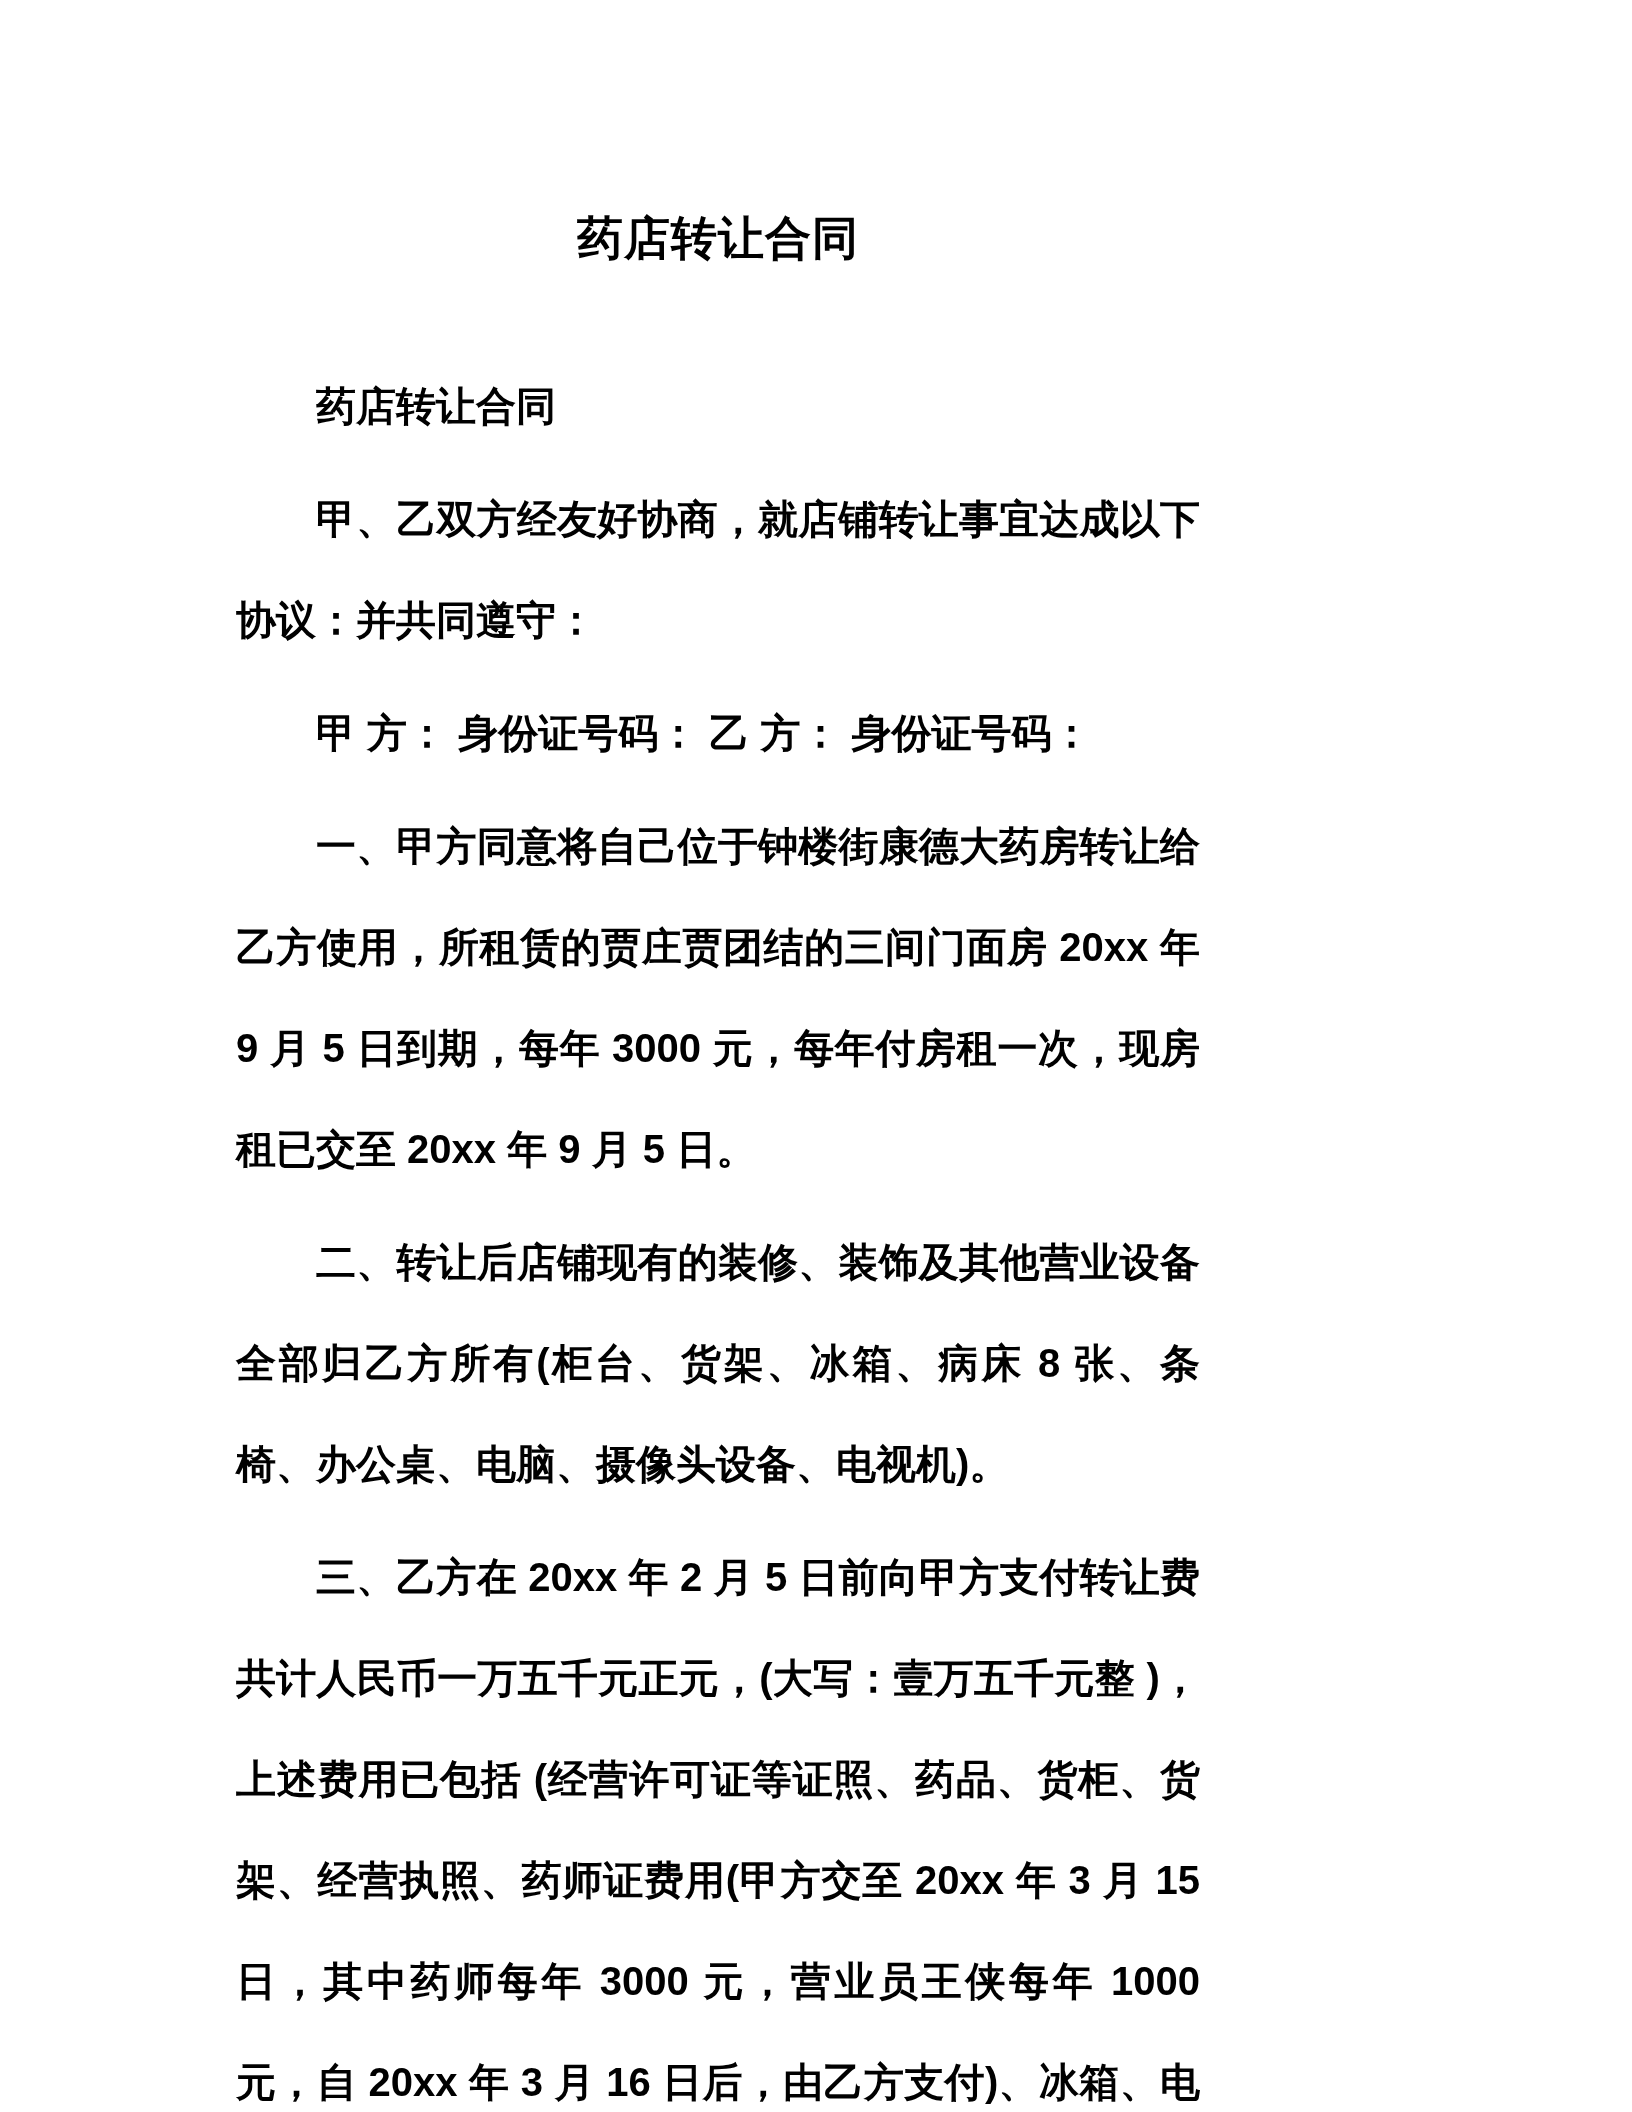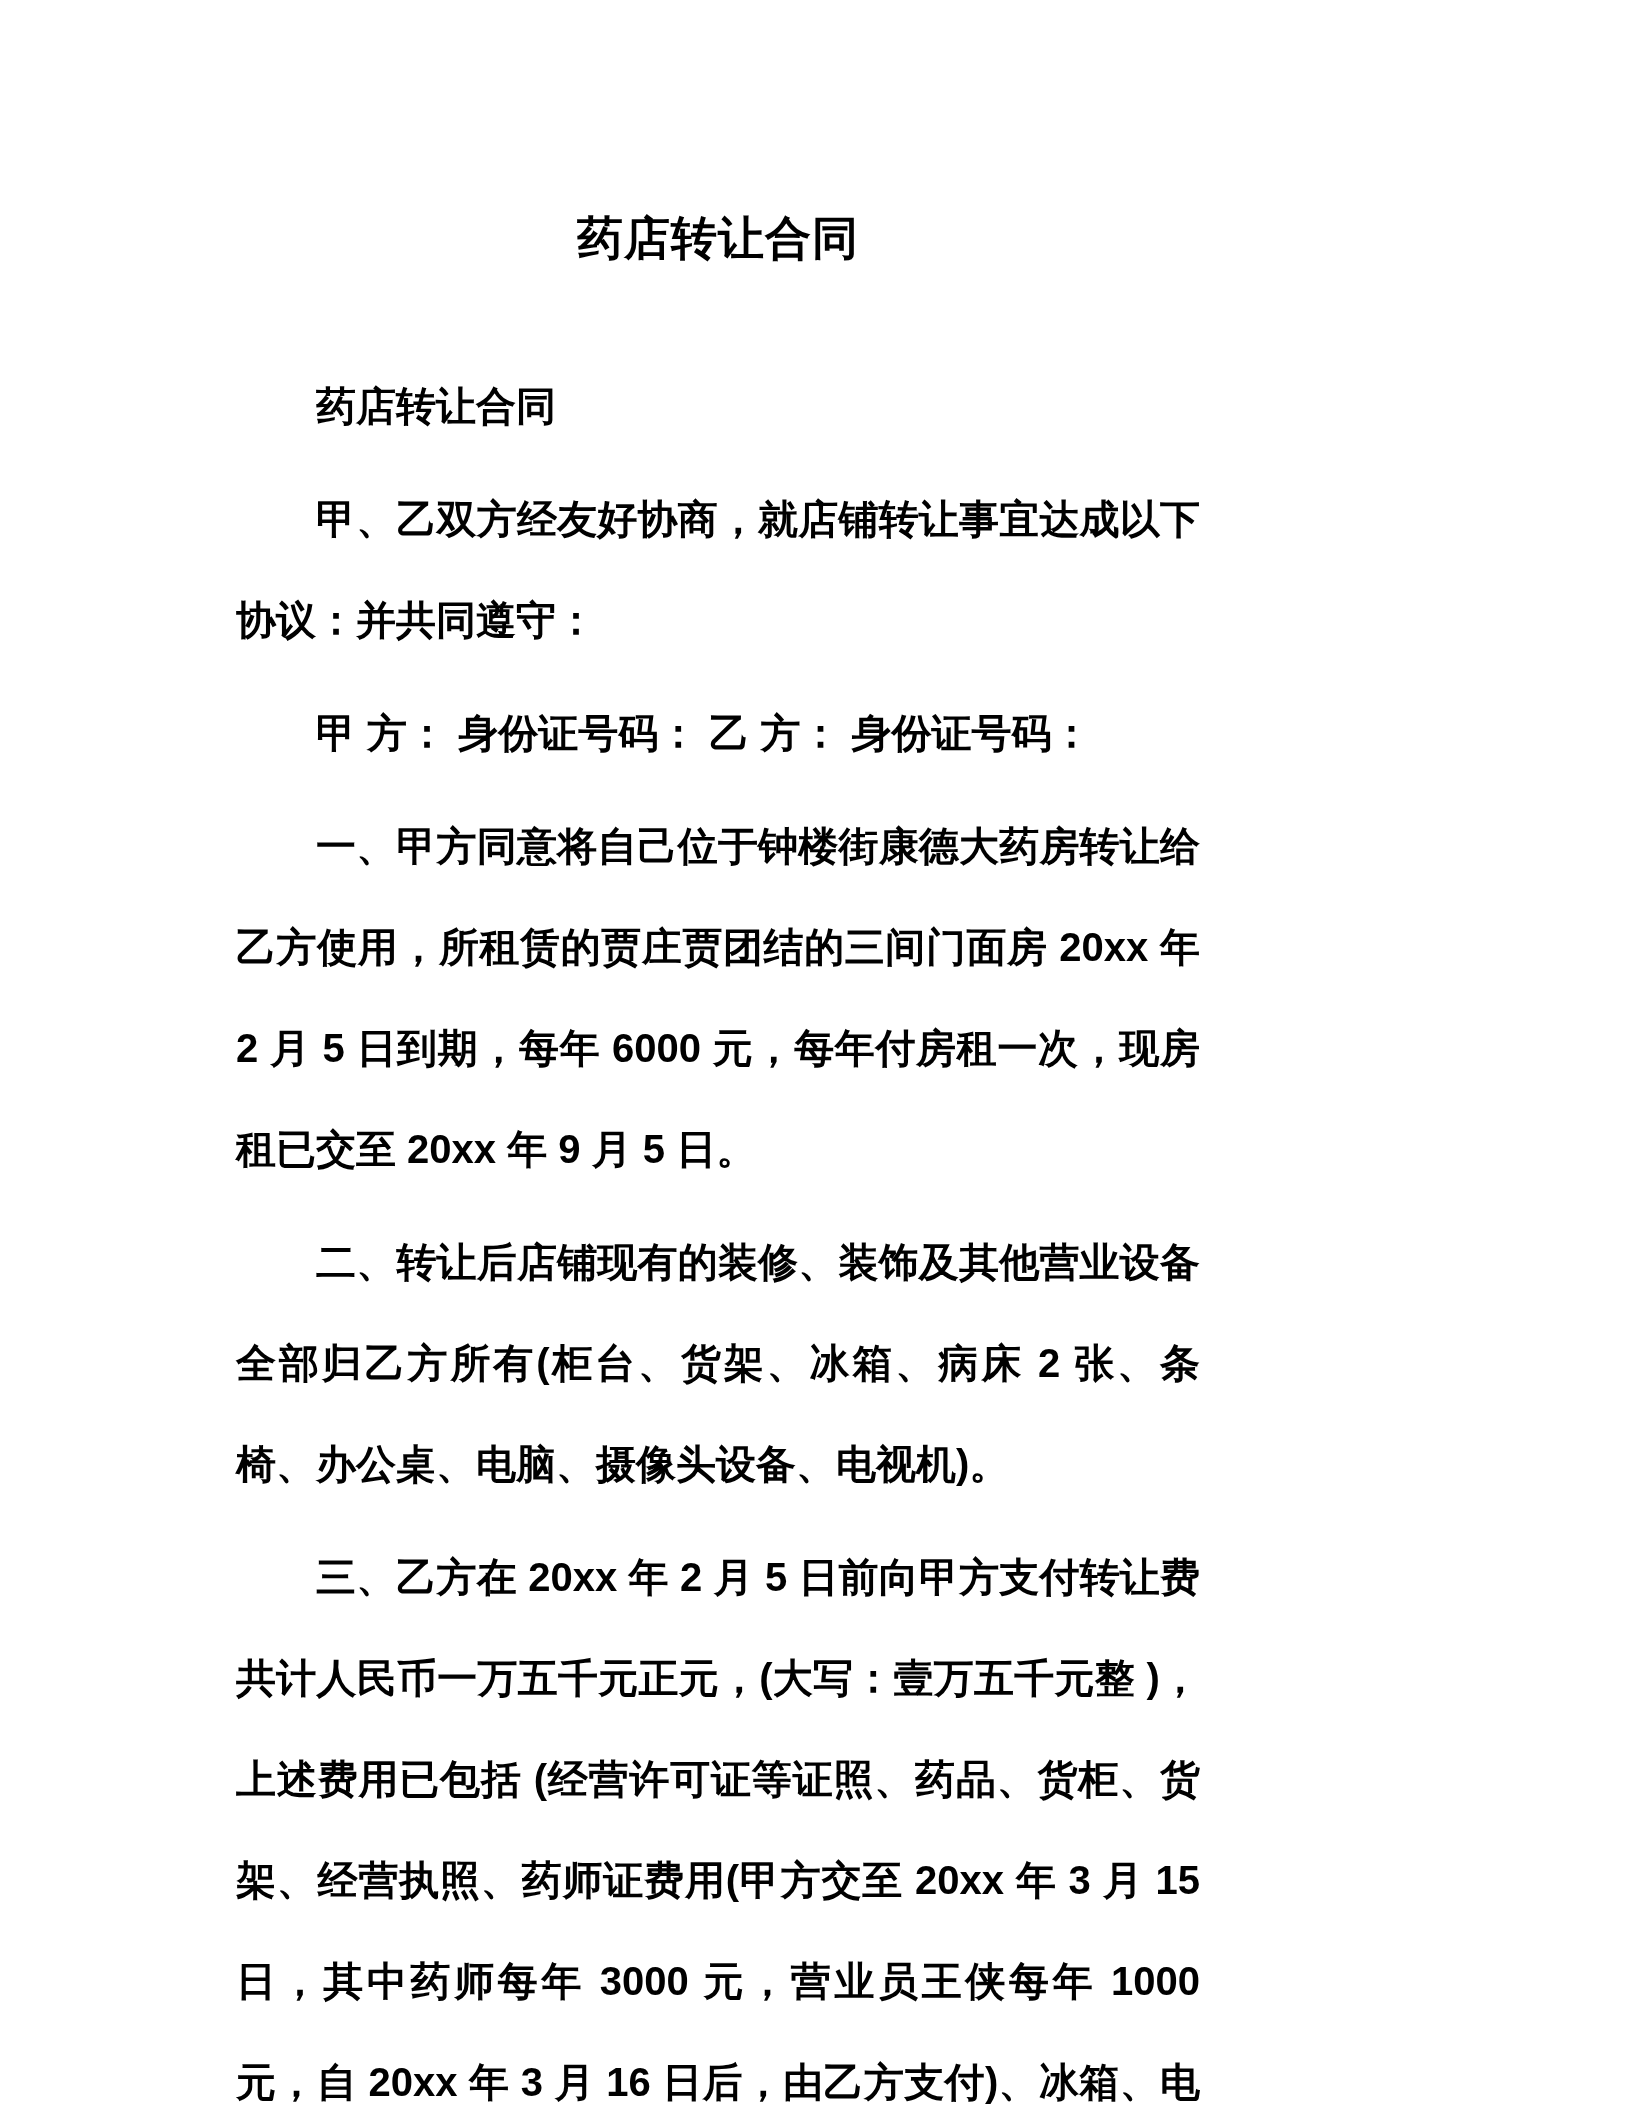--- a/index.html
+++ b/index.html
@@ -40,18 +40,18 @@
 
 <div class="page">
   <h1 class="doc-title">药店转让合同</h1>
 
   <p class="para">药店转让合同</p>
 
   <p class="para">甲、乙双方经友好协商，就店铺转让事宜达成以下协议：并共同遵守：</p>
 
   <p class="para">甲 方： 身份证号码： 乙 方： 身份证号码：</p>
 
-  <p class="para">一、甲方同意将自己位于钟楼街康德大药房转让给乙方使用，所租赁的贾庄贾团结的三间门面房 20xx 年 2 月 5 日到期，每年 6000 元，每年付房租一次，现房租已交至 20xx 年 9 月 5 日。</p>
+  <p class="para">一、甲方同意将自己位于钟楼街康德大药房转让给乙方使用，所租赁的贾庄贾团结的三间门面房 20xx 年 9 月 5 日到期，每年 3000 元，每年付房租一次，现房租已交至 20xx 年 9 月 5 日。</p>
 
-  <p class="para">二、转让后店铺现有的装修、装饰及其他营业设备全部归乙方所有(柜台、货架、冰箱、病床 2 张、条椅、办公桌、电脑、摄像头设备、电视机)。</p>
+  <p class="para">二、转让后店铺现有的装修、装饰及其他营业设备全部归乙方所有(柜台、货架、冰箱、病床 8 张、条椅、办公桌、电脑、摄像头设备、电视机)。</p>
 
   <p class="para">三、乙方在 20xx 年 2 月 5 日前向甲方支付转让费共计人民币一万五千元正元，(大写：壹万五千元整 )，上述费用已包括 (经营许可证等证照、药品、货柜、货架、经营执照、药师证费用(甲方交至 20xx 年 3 月 15 日，其中药师每年 3000 元，营业员王侠每年 1000 元，自 20xx 年 3 月 16 日后，由乙方支付)、冰箱、电脑、病床、电视机及店内的一切及装修 )等一切费用，此外甲方不得再向乙方索取任何其他费用。</p>
 </div>
 
 </body></html>

